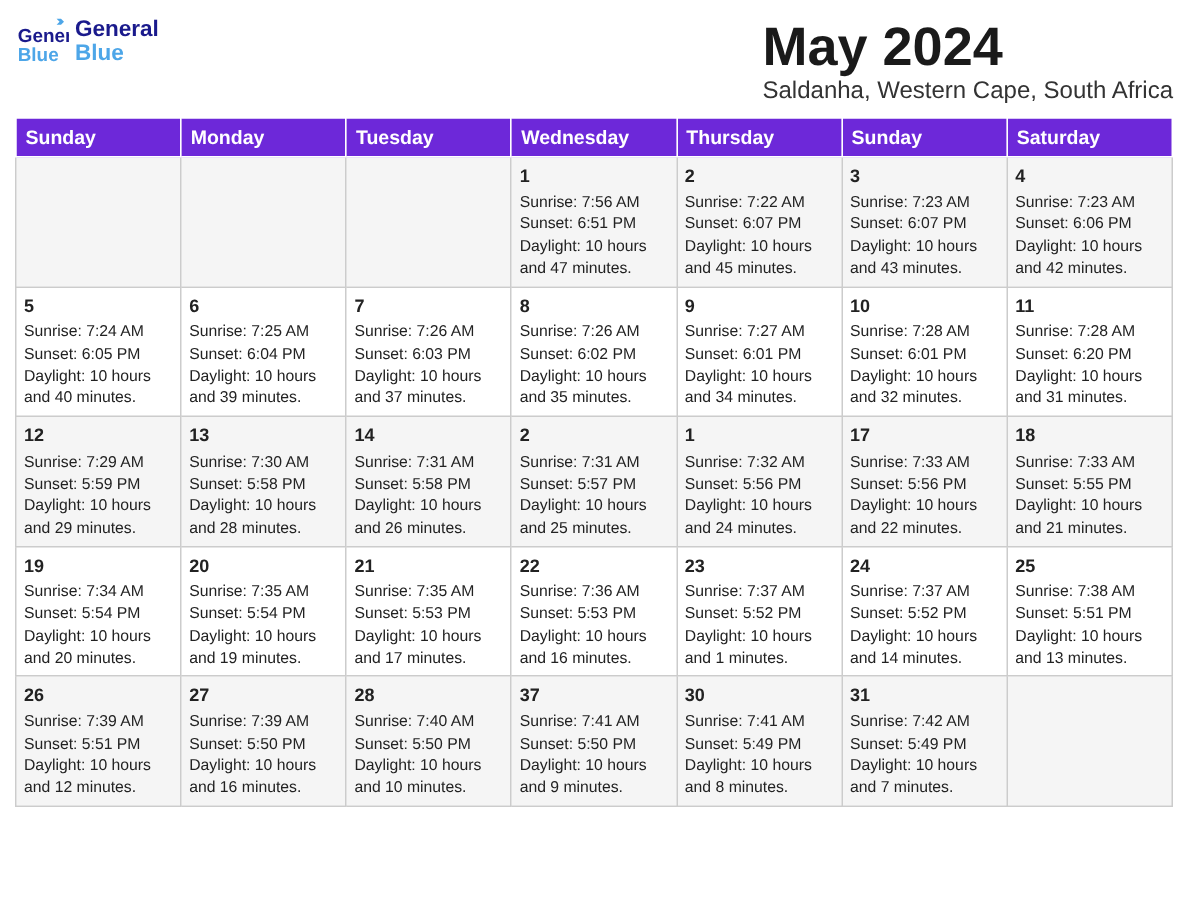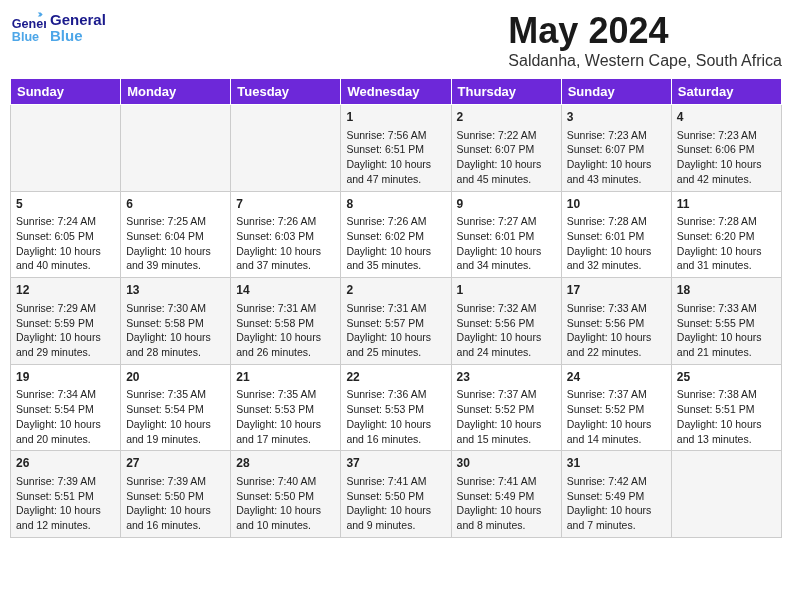--- a/index.html
+++ b/index.html
@@ -273,21 +273,21 @@
           <div>Sunrise: 7:36 AM</div>
           <div>Sunset: 5:53 PM</div>
           <div>Daylight: 10 hours</div>
           <div>and 16 minutes.</div>
         </td>
         <td>
           <span class="day-num">23</span>
           <div>Sunrise: 7:37 AM</div>
           <div>Sunset: 5:52 PM</div>
           <div>Daylight: 10 hours</div>
-          <div>and 15 minutes.</div>
+          <div>and 1 minutes.</div>
         </td>
         <td>
           <span class="day-num">24</span>
           <div>Sunrise: 7:37 AM</div>
           <div>Sunset: 5:52 PM</div>
           <div>Daylight: 10 hours</div>
           <div>and 14 minutes.</div>
         </td>
         <td>
           <span class="day-num">25</span>

